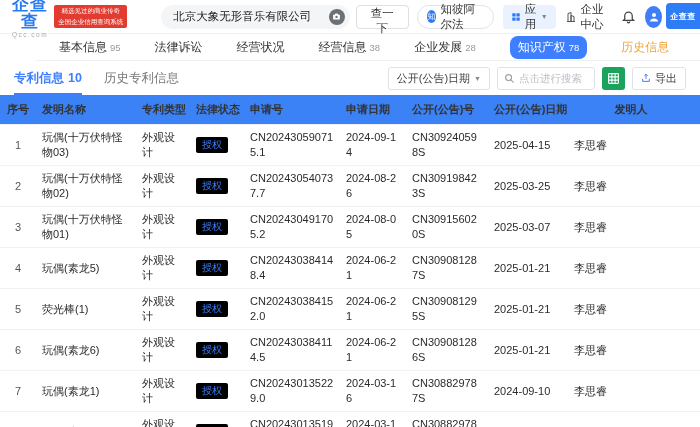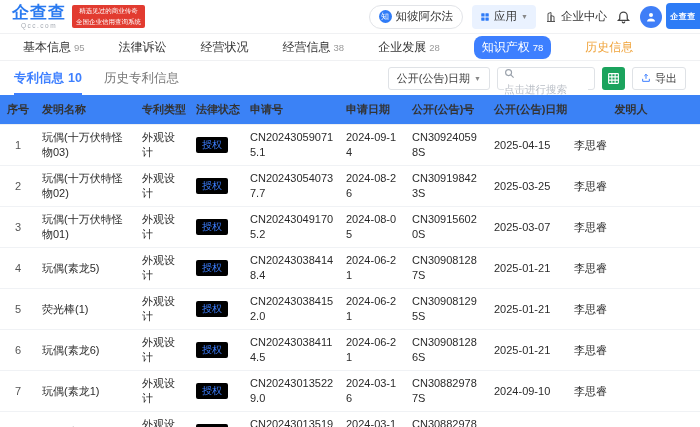--- a/index.html
+++ b/index.html
@@ -35,37 +35,37 @@
   .center-item { display:flex; align-items:center; gap:4px; font-size:11.5px; color:#333; cursor:pointer; }
   .icon-btn { display:flex; align-items:center; cursor:pointer; }
   .avatar { width:22px; height:22px; border-radius:50%; background:#3f7ef7;
     display:flex; align-items:center; justify-content:center; cursor:pointer; }
   .ext-badge { position:absolute; right:0; top:3px; width:34px; height:26px; background:#2e7cf6;
     border-radius:4px 0 0 4px; color:#fff; font-size:8px; font-weight:bold;
     display:flex; align-items:center; justify-content:center; letter-spacing:.5px; cursor:pointer; }
 
   
   .tabs { height:27px; display:flex; align-items:center; padding:0 23px; gap:34px;
-    border-bottom:1px solid #f0f1f3; font-size:12px; color:#333; }
+    border-bottom:1px solid #f0f1f3; font-size:12px; color:#333;margin-left:36px; }
   .tab { display:flex; align-items:baseline; gap:3px; cursor:pointer; white-space:nowrap; }
   .tab .count { font-size:9.5px; color:#999; }
   .tab.active { background:#3d7fff; color:#fff; border-radius:8px; padding:3px 8px; }
   .tab.active .count { color:#fff; }
   .tab.vip { color:#f0a43c; }
 
   
   .subbar { height:34px; display:flex; align-items:center; padding:0 14px; gap:40px; }
   .subtab { font-size:12.5px; color:#777; display:flex; align-items:center; gap:4px;
     height:34px; cursor:pointer; white-space:nowrap; }
   .subtab.active { color:#3d7fff; font-weight:bold; box-shadow:inset 0 -2px 0 #3d7fff; }
   .sub-controls { margin-left:auto; display:flex; align-items:center; gap:7px; }
   .ctrl-btn { height:23px; border:1px solid #dfe2e6; border-radius:3px; background:#fff;
     display:flex; align-items:center; gap:4px; padding:0 8px; font-size:11px; color:#444; cursor:pointer; }
   .search-small { height:23px; border:1px solid #dfe2e6; border-radius:3px; background:#fff;
-    display:flex; align-items:flex-start; gap:4px; padding:0 6px; width:98px;flex-direction:column; }
+    display:flex; align-items:center; gap:4px; padding:0 6px; width:98px; }
   .search-small input { border:none; outline:none; width:100%; font-size:10.5px;
     color:#333; font-family:inherit; }
   .search-small input::placeholder { color:#b9bec6; }
   .excel-btn { width:23px; height:23px; border-radius:3px; background:#1ba35d;
     display:flex; align-items:center; justify-content:center; cursor:pointer; }
 
   
   table { width:700px; border-collapse:collapse; table-layout:fixed; }
   thead th { background:#3b82f6; font-size:11px; color:#333; font-weight:bold;
     text-align:left; padding:7px 6px; border-bottom:1px solid #eceff3; white-space:nowrap; }
@@ -86,20 +86,32 @@
     <div class="logo-block">
       <div class="logo-main">企查查</div>
       <div class="logo-sub">Qcc.com</div>
     </div>
     <div class="red-badge">
       <div>精选见过的商业传奇</div>
       <div>全国企业信用查询系统</div>
     </div>
   </div>
 
+  <div class="search-wrap">
+    <div class="search-input">
+      <input type="text" value="北京大象无形音乐有限公司" style="">
+      <span class="camera-icon">
+        <svg width="9" height="9" viewBox="0 0 24 24" fill="#fff">
+            <path d="M9 4L7 7H3v13h18V7h-4l-2-3H9z"></path>
+            <circle cx="12" cy="13" r="3.2" fill="#6b7075"></circle>
+          </svg>
+      </span>
+    </div>
+    <button class="search-btn">查一下</button>
+  </div>
 
   <div class="top-actions">
     <div class="pill-outline">
       <span class="zhibi-icon">知</span>
       <span>知彼阿尔法</span>
     </div>
     <div class="apps-pill">
       <span class="icon-btn">
         <svg width="10" height="10" viewBox="0 0 24 24" fill="#2f7bf7">
             <rect x="3" y="3" width="8" height="8" rx="1"></rect>

